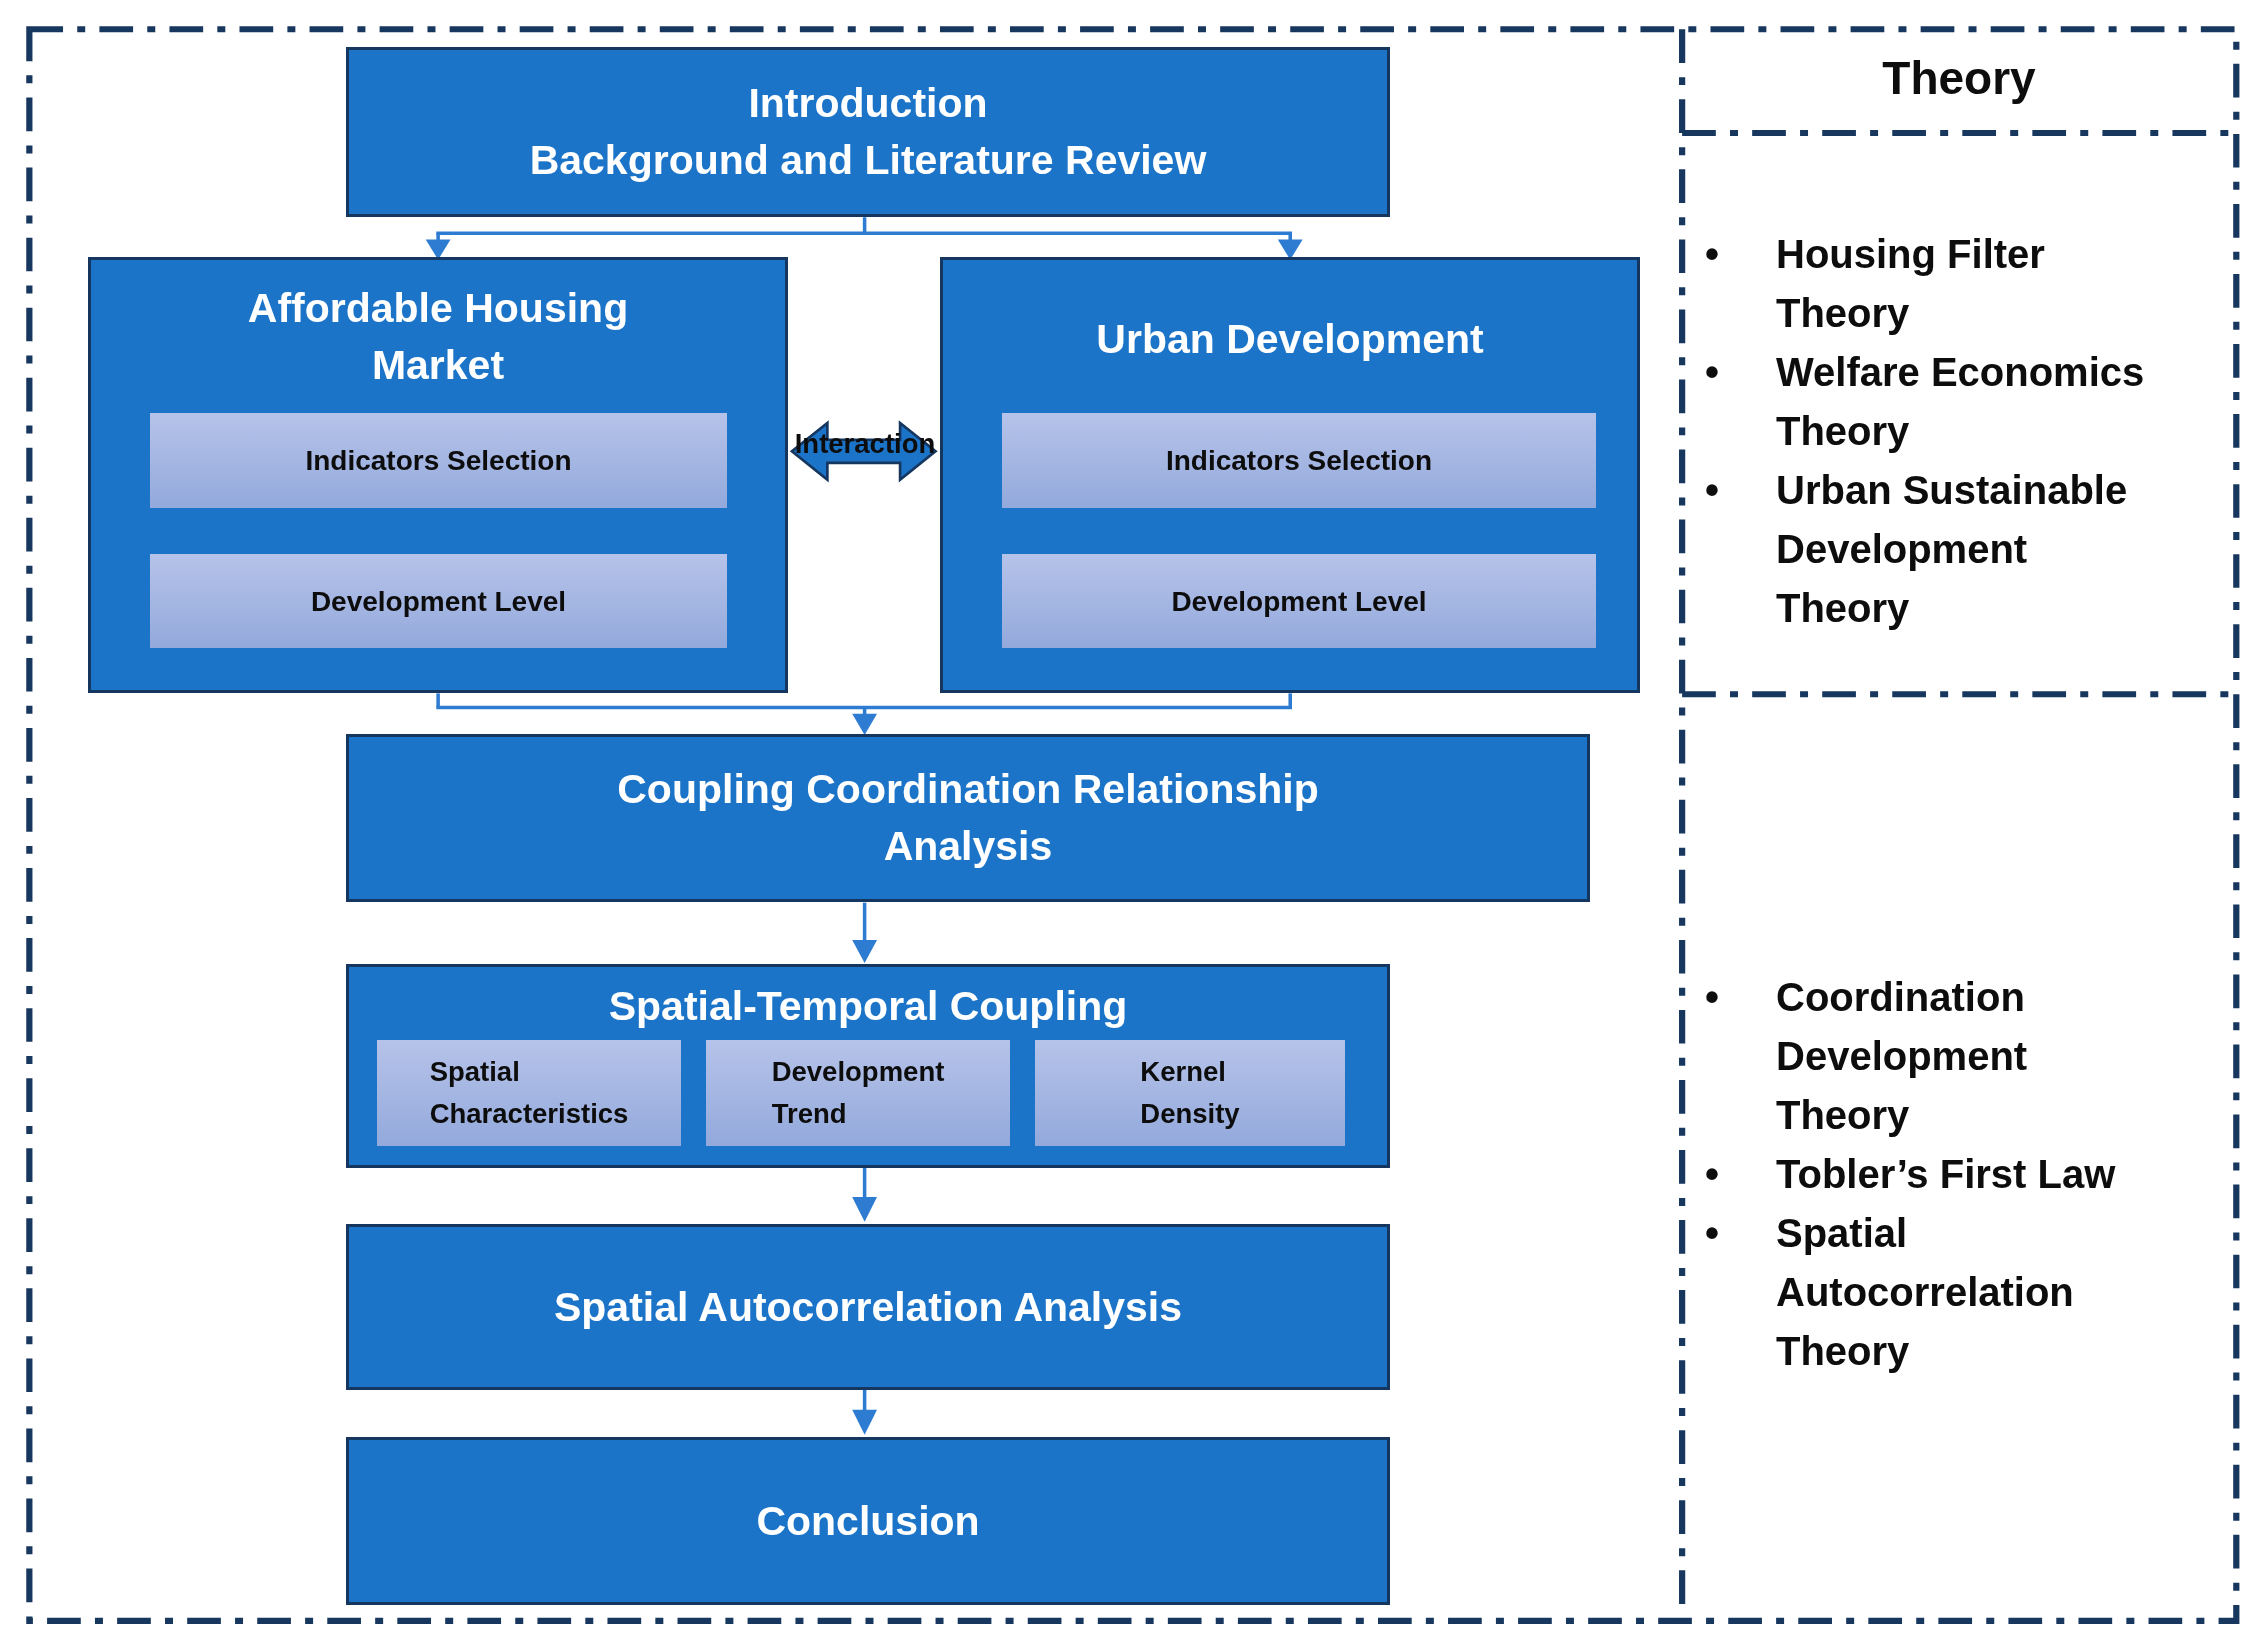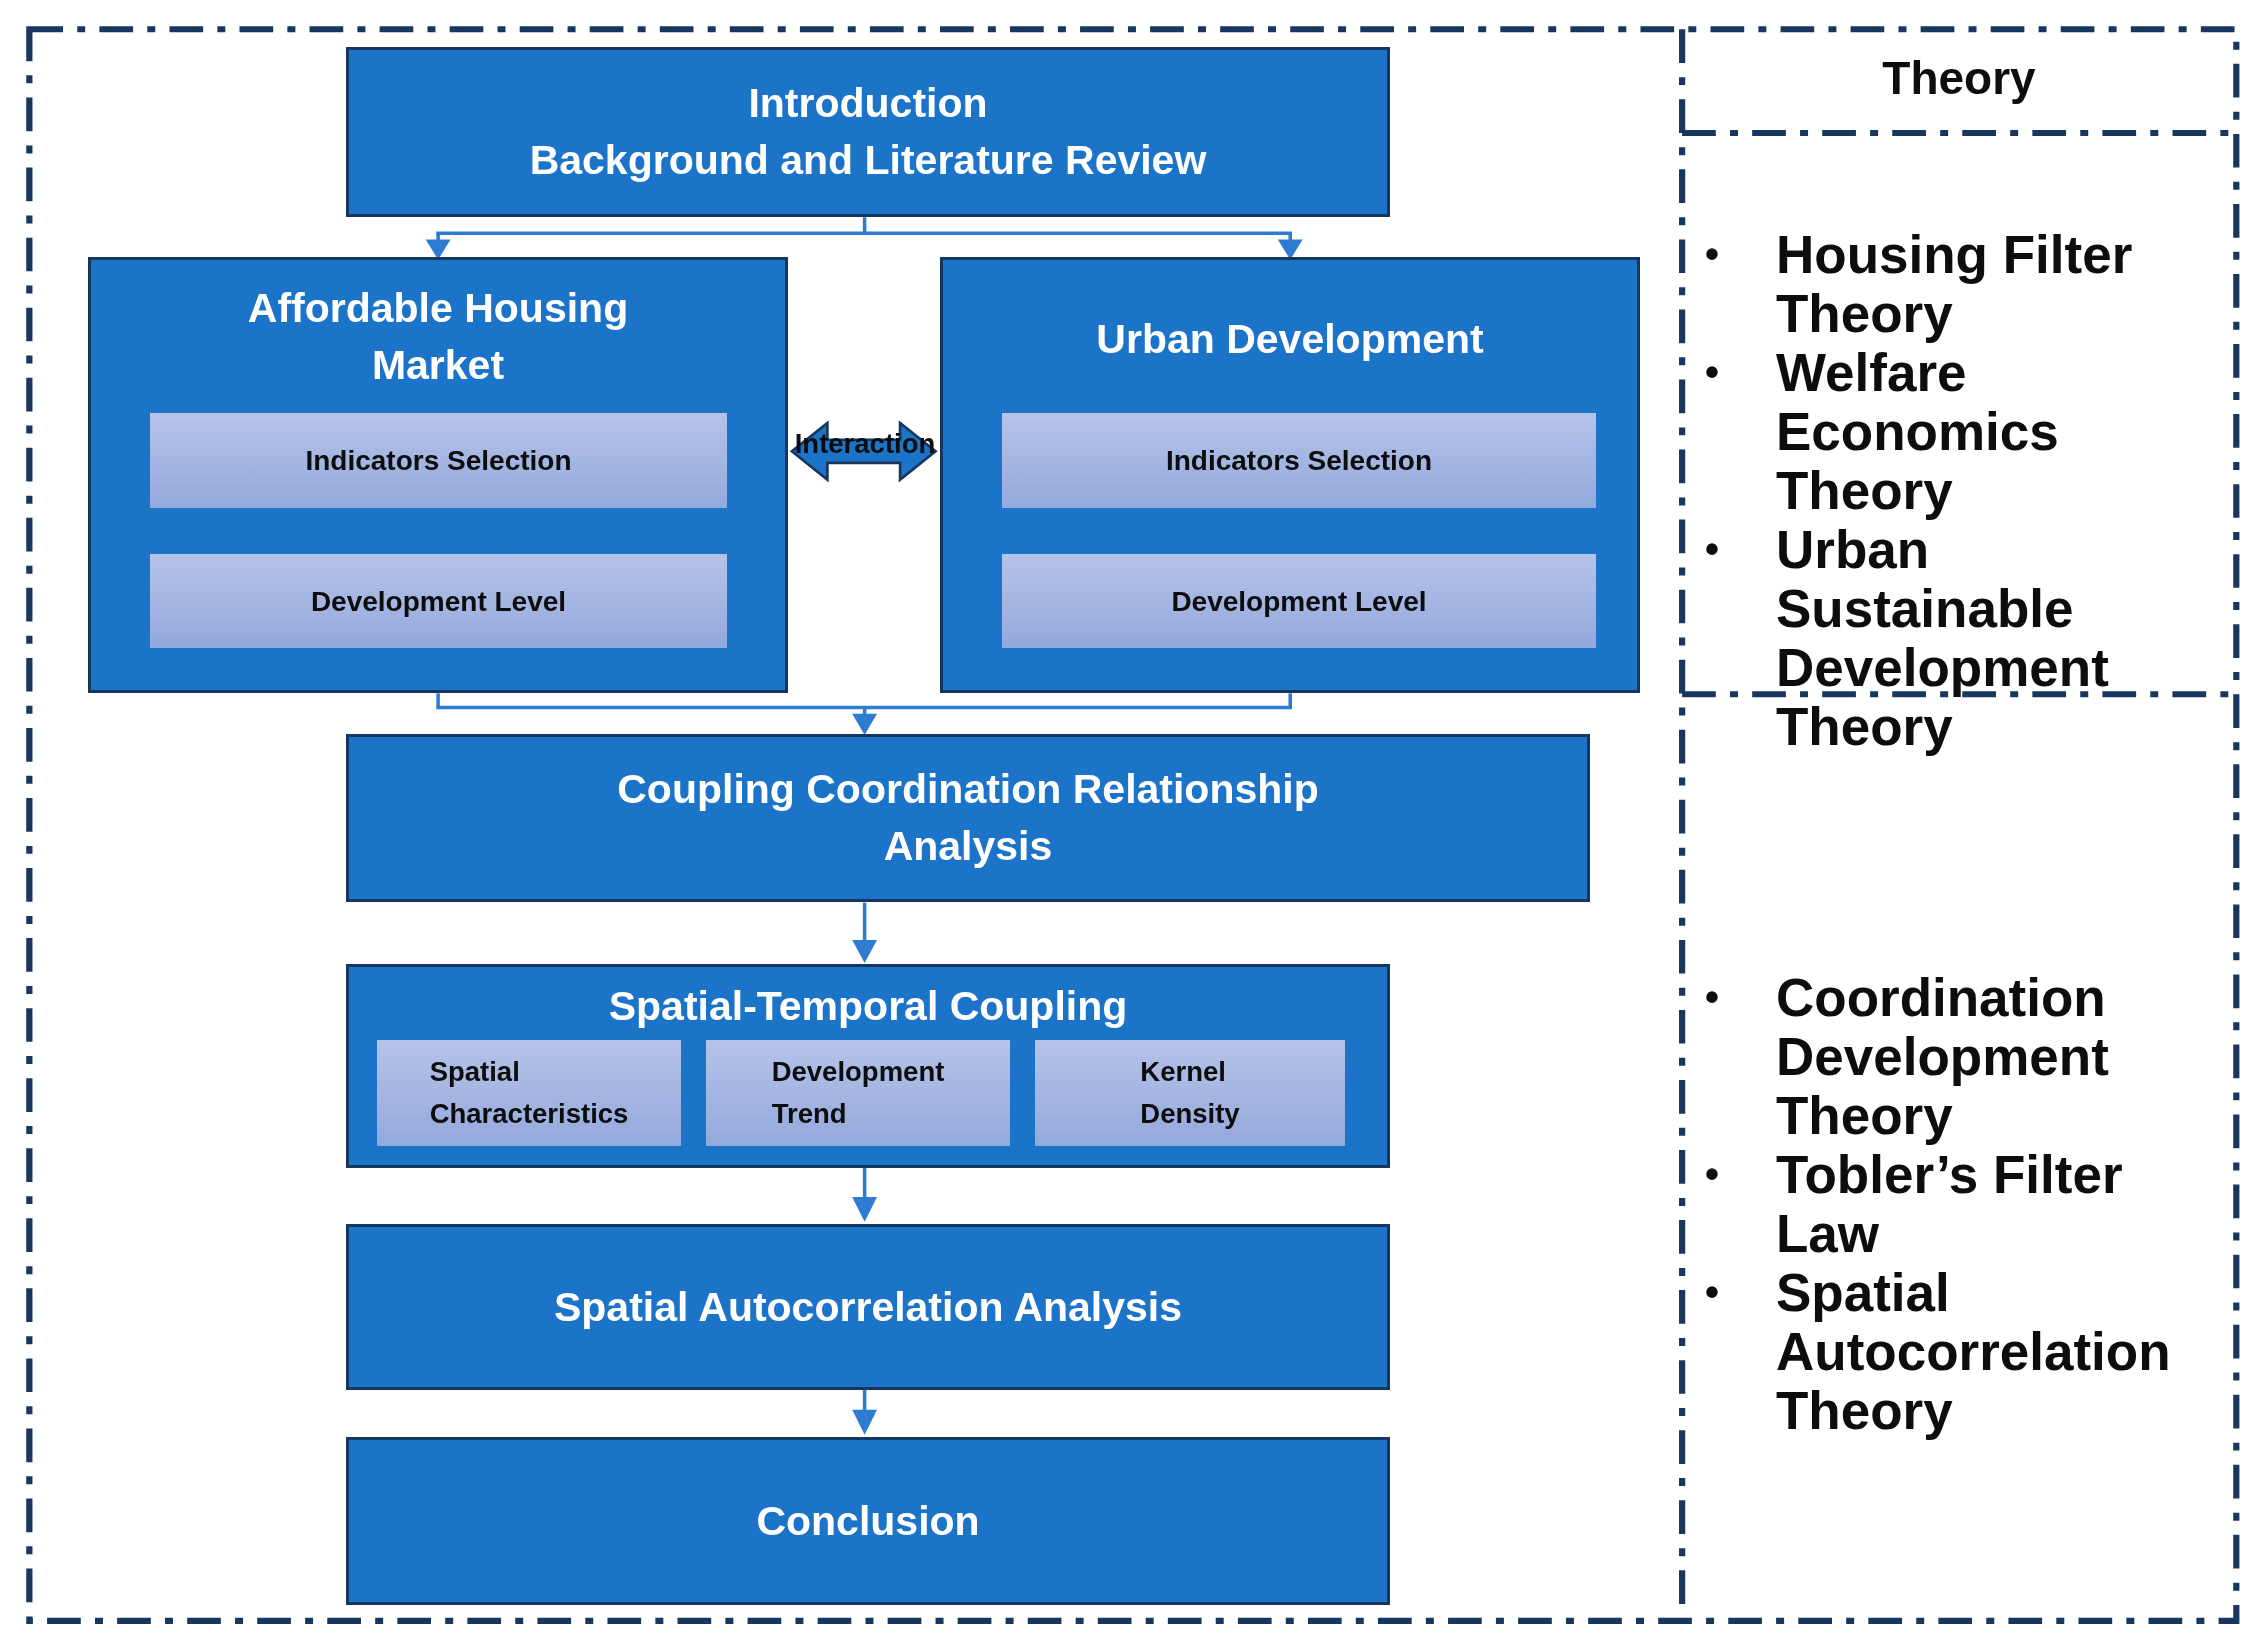--- a/index.html
+++ b/index.html
@@ -31,21 +31,21 @@
   }
   .theory-title{
     position:absolute;left:1682px;top:51px;width:554px;text-align:center;
     color:#0d0d0d;font-weight:bold;font-size:46px;
   }
   .theory-list{
     position:absolute;left:1689px;width:545px;margin:0;padding:0;list-style:none;
   }
   .theory-list li{
     position:relative;padding-left:87px;color:#0d0d0d;font-weight:bold;
-    font-size:53px;line-height:59px;white-space:pre-line;margin:0;
+    font-size:40px;line-height:59px;white-space:pre-line;margin:0;
   }
   .theory-list li::before{
     content:"\2022";position:absolute;left:16px;top:0;font-size:40px;
   }
 </style>
 </head>
 <body>
 
 <div class="stage">
 
@@ -140,20 +140,20 @@
 Theory</li>
     <li>Urban Sustainable
 Development
 Theory</li>
   </ul>
 
   <ul class="theory-list" style="top:968px;">
     <li>Coordination
 Development
 Theory</li>
-    <li>Tobler’s Filter Law</li>
+    <li>Tobler’s First Law</li>
     <li>Spatial
 Autocorrelation
 Theory</li>
   </ul>
 
 </div>
 
 
 </body></html>

